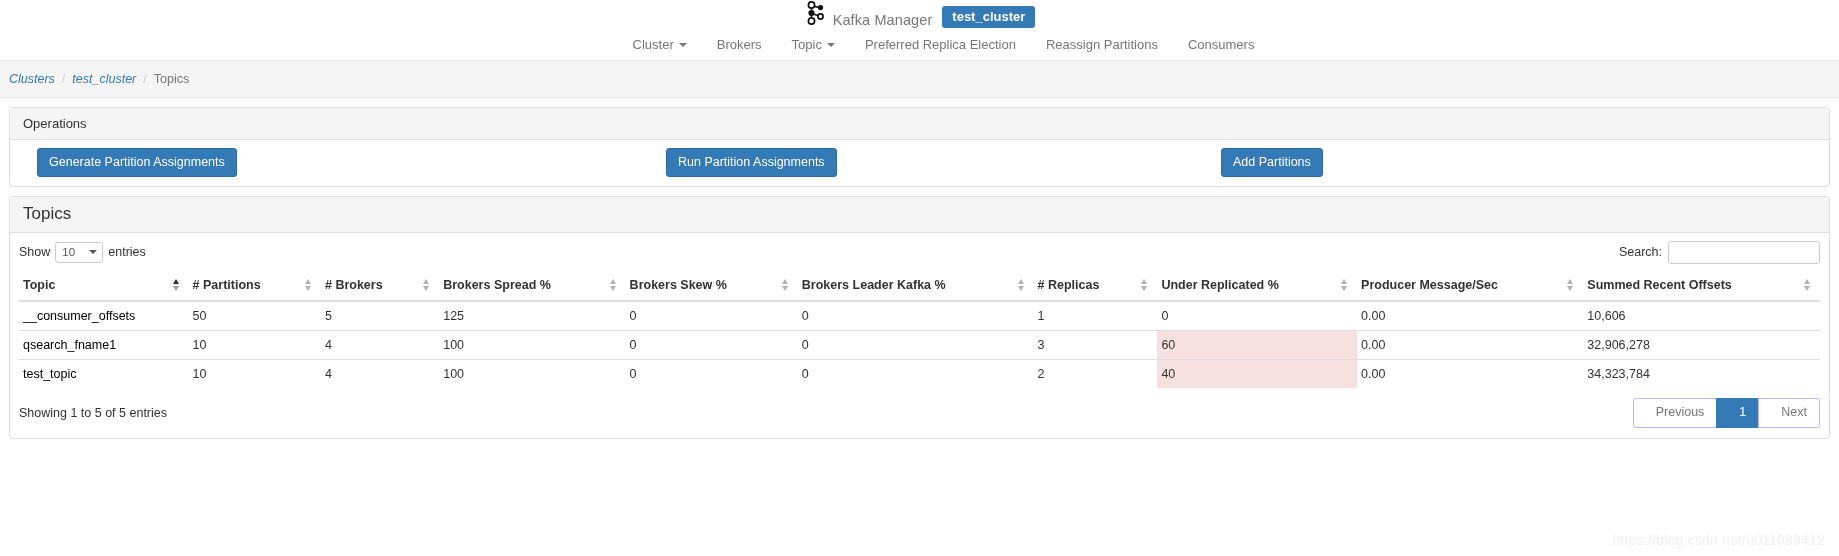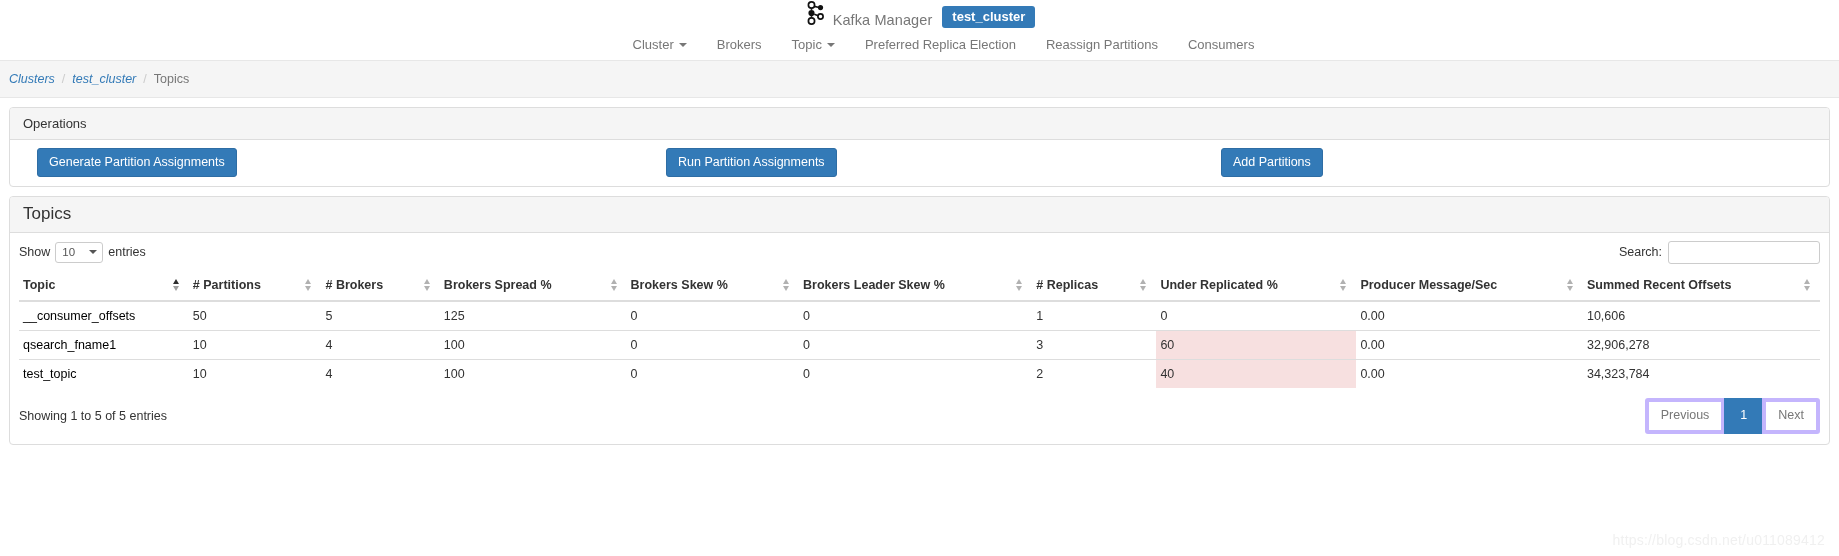--- a/index.html
+++ b/index.html
@@ -243,22 +243,22 @@
   .dt-bottom {
     display: flex;
     align-items: center;
     justify-content: space-between;
     padding: 10px 0 2px 0;
     font-size: 12.5px;
     color: #333;
   }
   .pager { display: flex; }
   .pg {
-    border: 4px solid #c4b5fd;
-    padding: 5px 12px 6px 12px;
+    border: 1px solid #c4b5fd;
+    padding: 5px 12px 6px 22px;
     color: #337ab7;
     background: #ffffff;
     margin-left: -1px;
     cursor: pointer;
     font-size: 12.5px;
     line-height: 1.35;
   }
   .pg:first-child { border-radius: 3px 0 0 3px; margin-left: 0; color: #777777; }
   .pg:last-child { border-radius: 0 3px 3px 0; color: #777777;}
   .pg.active {
@@ -388,21 +388,21 @@
                 </div>
               </th>
               <th>
                 <div class="th-inner">
                   <span>Brokers Skew %</span>
                   <span class="sort-ico"></span>
                 </div>
               </th>
               <th>
                 <div class="th-inner">
-                  <span>Brokers Leader Skew %</span>
+                  <span>Brokers Leader Kafka %</span>
                   <span class="sort-ico"></span>
                 </div>
               </th>
               <th>
                 <div class="th-inner">
                   <span># Replicas</span>
                   <span class="sort-ico"></span>
                 </div>
               </th>
               <th>

